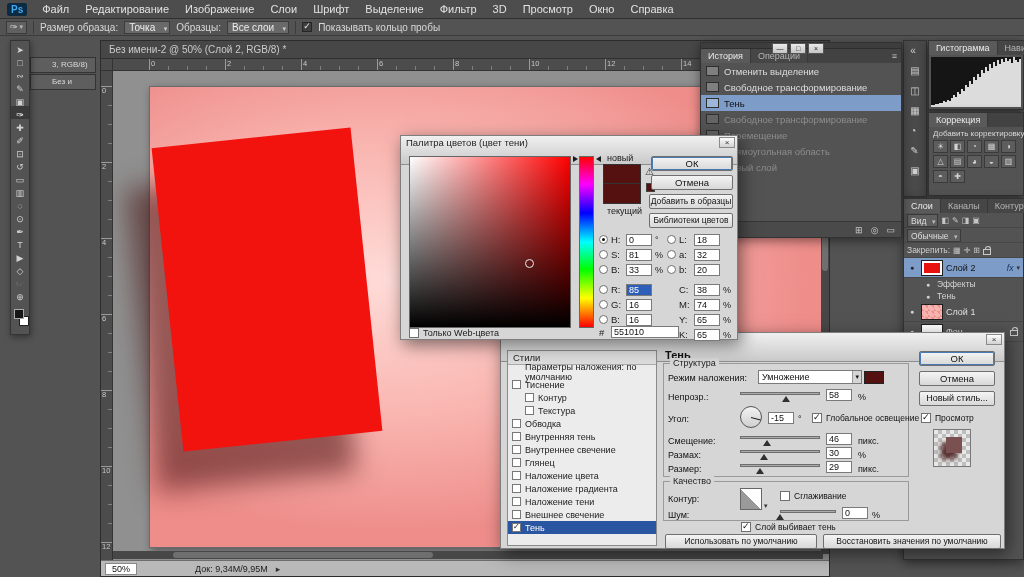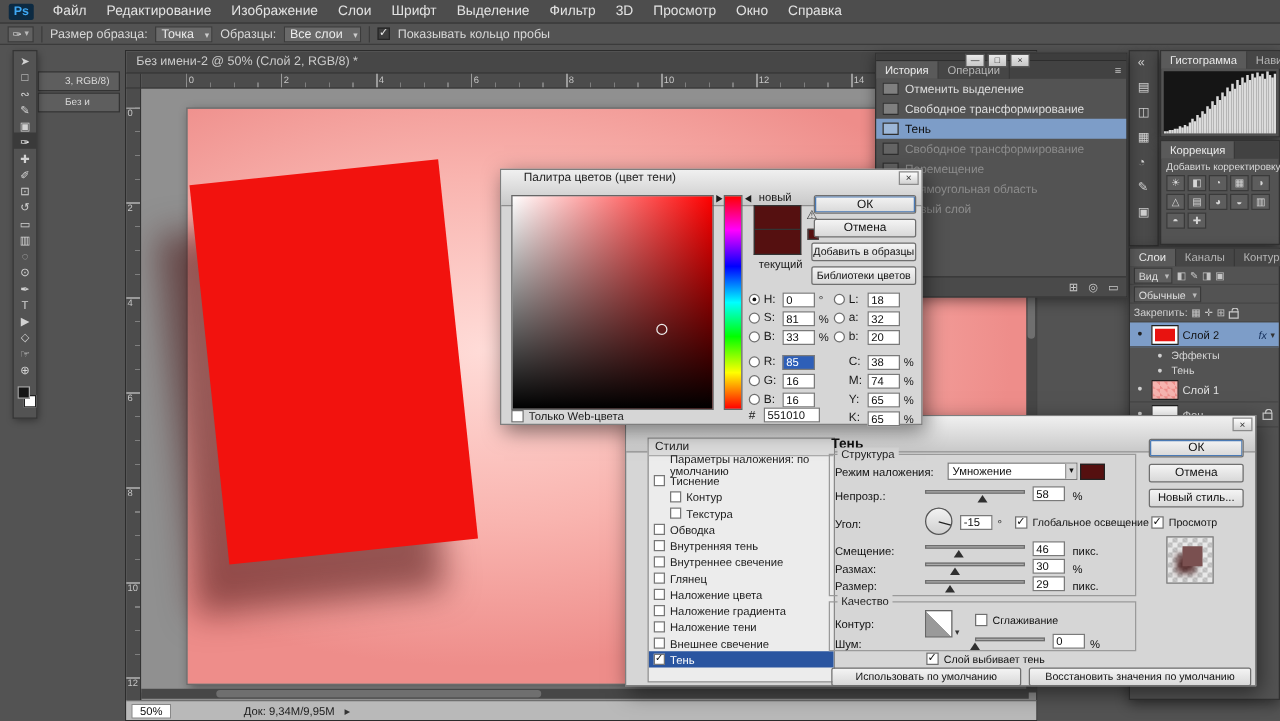--- a/index.html
+++ b/index.html
@@ -103,21 +103,21 @@
   .h-item.selected{background:#7d9dc8;color:#101010}
   .h-item.selected .h-icon{background:#9db7d8}
   .h-item.undone{color:#8d8d8d}
   .h-item.undone .h-icon{background:#656565}
   .h-footer{position:absolute;left:0;right:0;bottom:0;height:16px;background:#4a4a4a;border-top:1px solid #373737;display:flex;justify-content:flex-end;align-items:center;padding-right:6px}
   .h-footer > div{display:flex;gap:8px}
   .hf-icon{font-size:9px;color:#c9c9c9}
 
   
   .dlg{position:absolute;background:#d6d6d6;border:1px solid #7e7e7e;box-shadow:3px 5px 16px rgba(0,0,0,.5);font-size:10px;color:#1a1a1a}
-  .dlg-title{height:29px;background:linear-gradient(#f0f0f0,#c9c9c9);border-bottom:1px solid #8e8e8e;position:relative;font-size:9.5px;color:#222;line-height:14px;padding-left:18px}
+  .dlg-title{height:29px;background:linear-gradient(#f0f0f0,#c9c9c9);border-bottom:1px solid #8e8e8e;position:relative;font-size:9.5px;color:#222;line-height:14px;padding-left:5px}
   .dlg-close{position:absolute;right:2px;top:1px;width:16px;height:11px;border:1px solid #8a8a8a;background:linear-gradient(#fdfdfd,#d2d2d2);text-align:center;line-height:9px;font-size:8px;color:#333}
 
   
   .cp{left:400px;top:135px;width:338px;height:205px;z-index:60}
   .cp-field{position:absolute;left:8px;top:20px;width:162px;height:172px;border:1px solid #666;
     background:linear-gradient(to top,#000,rgba(0,0,0,0)),linear-gradient(to right,#fff,#f00)}
   .cp-marker{position:absolute;left:72%;top:60%;width:9px;height:9px;border:1px solid #ececec;border-radius:50%}
   .cp-hue{position:absolute;left:178px;top:20px;width:15px;height:172px;border:1px solid #666;
     background:linear-gradient(to bottom,#f00 0%,#f0f 16%,#00f 33%,#0ff 50%,#0f0 66%,#ff0 83%,#f00 100%)}
   .hue-arr{position:absolute;width:0;height:0;border-top:3px solid transparent;border-bottom:3px solid transparent}
@@ -133,26 +133,26 @@
   .cp-cancel{left:250px;top:39px;width:82px}
   .cp-add{left:248px;top:58px;width:84px;font-size:8.5px}
   .cp-lib{left:248px;top:77px;width:84px;font-size:8.5px}
   .cp-col{position:absolute;top:96px}
   .cp-col.l{left:198px}.cp-col.r{left:266px}
   .cp-row{display:flex;align-items:center;gap:3px;height:15px}
   .cp-row.gap{margin-top:5px}
   .cp-lab{display:inline-block;width:12px;font-size:9.5px}
   .cp-unit{font-size:9px;width:10px}
   .cp-hexrow{position:absolute;left:198px;top:190px;display:flex;align-items:center;gap:4px}
-  .cp-hex{display:inline-block;width:45px;height:12px;background:#fff;border:1px solid #7a7a7a;font-size:9px;line-height:11px;padding:0 2px;color:#111}
+  .cp-hex{display:inline-block;width:68px;height:12px;background:#fff;border:1px solid #7a7a7a;font-size:9px;line-height:11px;padding:0 2px;color:#111}
   .cp-web{position:absolute;left:8px;top:192px;display:flex;align-items:center;gap:4px;font-size:9px}
 
   
   .ls{left:500px;top:332px;width:505px;height:217px;z-index:50}
-  .ls-list{position:absolute;left:17px;top:17px;width:150px;height:196px;background:#ececec;border:1px solid #8a8a8a;overflow:hidden}
+  .ls-list{position:absolute;left:6px;top:17px;width:150px;height:196px;background:#ececec;border:1px solid #8a8a8a;overflow:hidden}
   .ls-list-header{height:14px;background:#dcdcdc;border-bottom:1px solid #ababab;font-size:9.5px;line-height:14px;padding-left:5px;color:#222}
   .ls-item{height:13px;display:flex;align-items:center;gap:4px;padding-left:4px;font-size:9px;color:#1c1c1c}
   .ls-item .box{width:9px;height:9px;background:#fff;border:1px solid #777;position:relative;flex:none}
   .ls-item.checked .box::after{content:"✓";position:absolute;left:0;top:-2px;font-size:8px;color:#111}
   .ls-item.no-box .box{visibility:hidden}
   .ls-item.indent{padding-left:17px}
   .ls-item.selected{background:#2a55a0;color:#fff}
   .ls-name{position:absolute;left:164px;top:16px;font-weight:bold;font-size:11px;color:#111}
   .gbox{position:absolute;border:1px solid #9a9a9a}
   .gb-structure{left:162px;top:30px;width:246px;height:114px}

